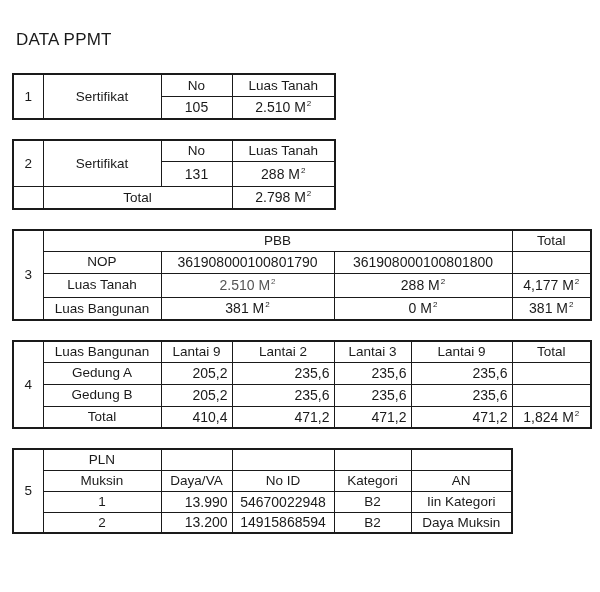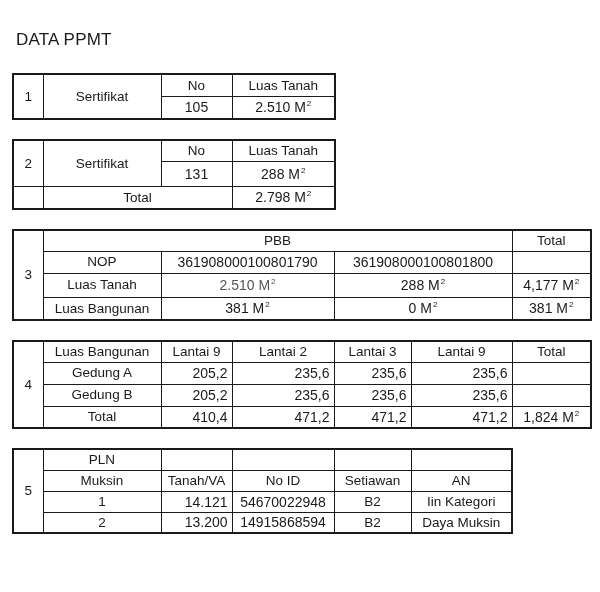--- a/index.html
+++ b/index.html
@@ -180,28 +180,28 @@
       <tr style="height:21px">
     <td rowspan="4">5</td>
     <td class="b">PLN</td>
     <td></td>
     <td></td>
     <td></td>
     <td></td>
   </tr>
   <tr style="height:21px">
     <td>Muksin</td>
-    <td>Tanah/VA</td>
+    <td>Daya/VA</td>
     <td>No ID</td>
-    <td>Setiawan</td>
+    <td>Kategori</td>
     <td>AN</td>
   </tr>
   <tr style="height:21px">
     <td>1</td>
-    <td class="r num">14.121</td>
+    <td class="r num">13.990</td>
     <td class="num">54670022948</td>
     <td>B2</td>
     <td>Iin Kategori</td>
   </tr>
   <tr style="height:21px">
     <td>2</td>
     <td class="r num">13.200</td>
     <td class="num">14915868594</td>
     <td>B2</td>
     <td>Daya Muksin</td>

